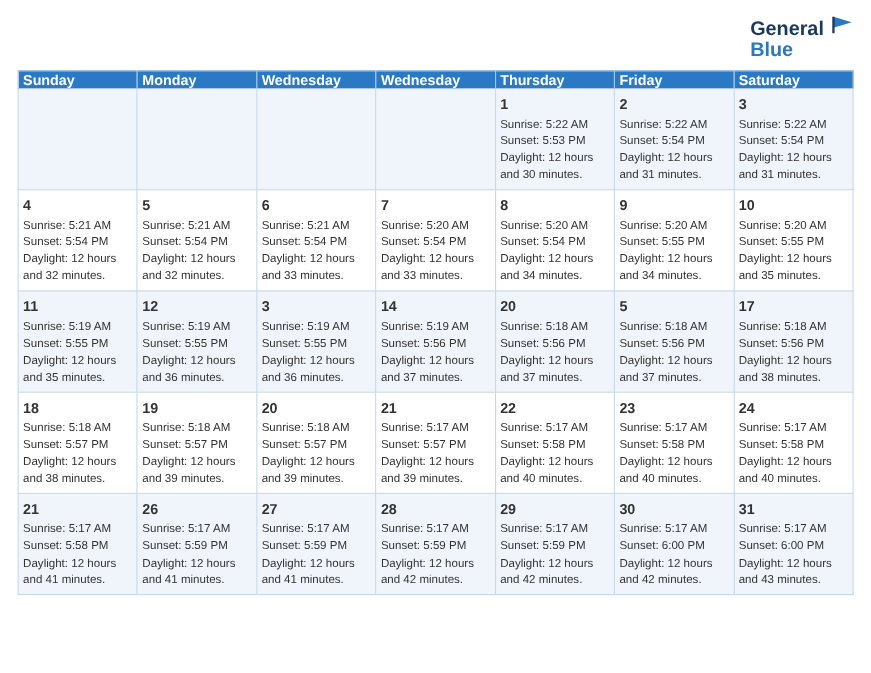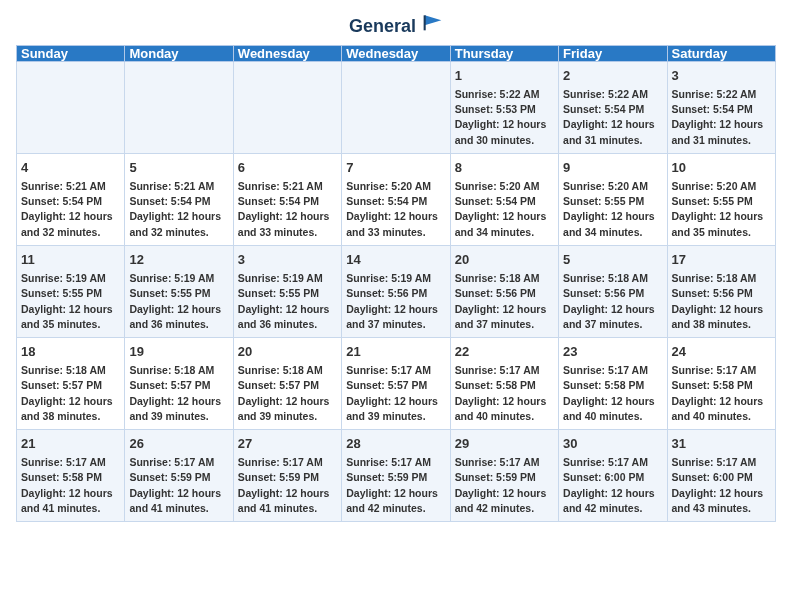--- a/index.html
+++ b/index.html
@@ -5,21 +5,21 @@
     * { box-sizing: border-box; margin: 0; padding: 0; }
     body {
       font-family: Arial, sans-serif;
       background: #fff;
       width: 792px;
       min-height: 612px;
       padding: 16px;
     }
     .header-area {
       display: flex;
-      justify-content: center;
+      justify-content: flex-end;
       align-items: flex-start;
       margin-bottom: 8px;
     }
     .logo {
       display: flex;
       align-items: center;
     }
     .logo-text {
       font-size: 18px;
       font-weight: bold;
@@ -73,37 +73,37 @@
     }
     .day-num {
       font-weight: bold;
       font-size: 13px;
       display: block;
       margin-bottom: 2px;
     }
     .cell-content {
       font-size: 10.5px;
       line-height: 1.45;
-      font-weight: bold;
     }
   </style>
 </head>
 <body>
 
 <div class="header-area">
   <div class="logo">
     <div>
       <div style="display:flex;align-items:center;">
         <span class="logo-text">General
           <svg class="logo-icon" viewBox="0 0 24 20" xmlns="http://www.w3.org/2000/svg">
             <polygon points="2,2 22,8 2,14" fill="#2979c5"></polygon>
             <line x1="2" y1="2" x2="2" y2="20" stroke="#1a3a5c" stroke-width="2.5"></line>
           </svg>
         </span>
       </div>
+      <div style="color:#2979c5;font-size:18px;font-weight:bold;margin-top:-2px;">Blue</div>
     </div>
   </div>
   <div class="title-area">
     <div class="main-title"></div>
     <div class="subtitle"></div>
   </div>
 </div>
 
 <table>
   <thead>

